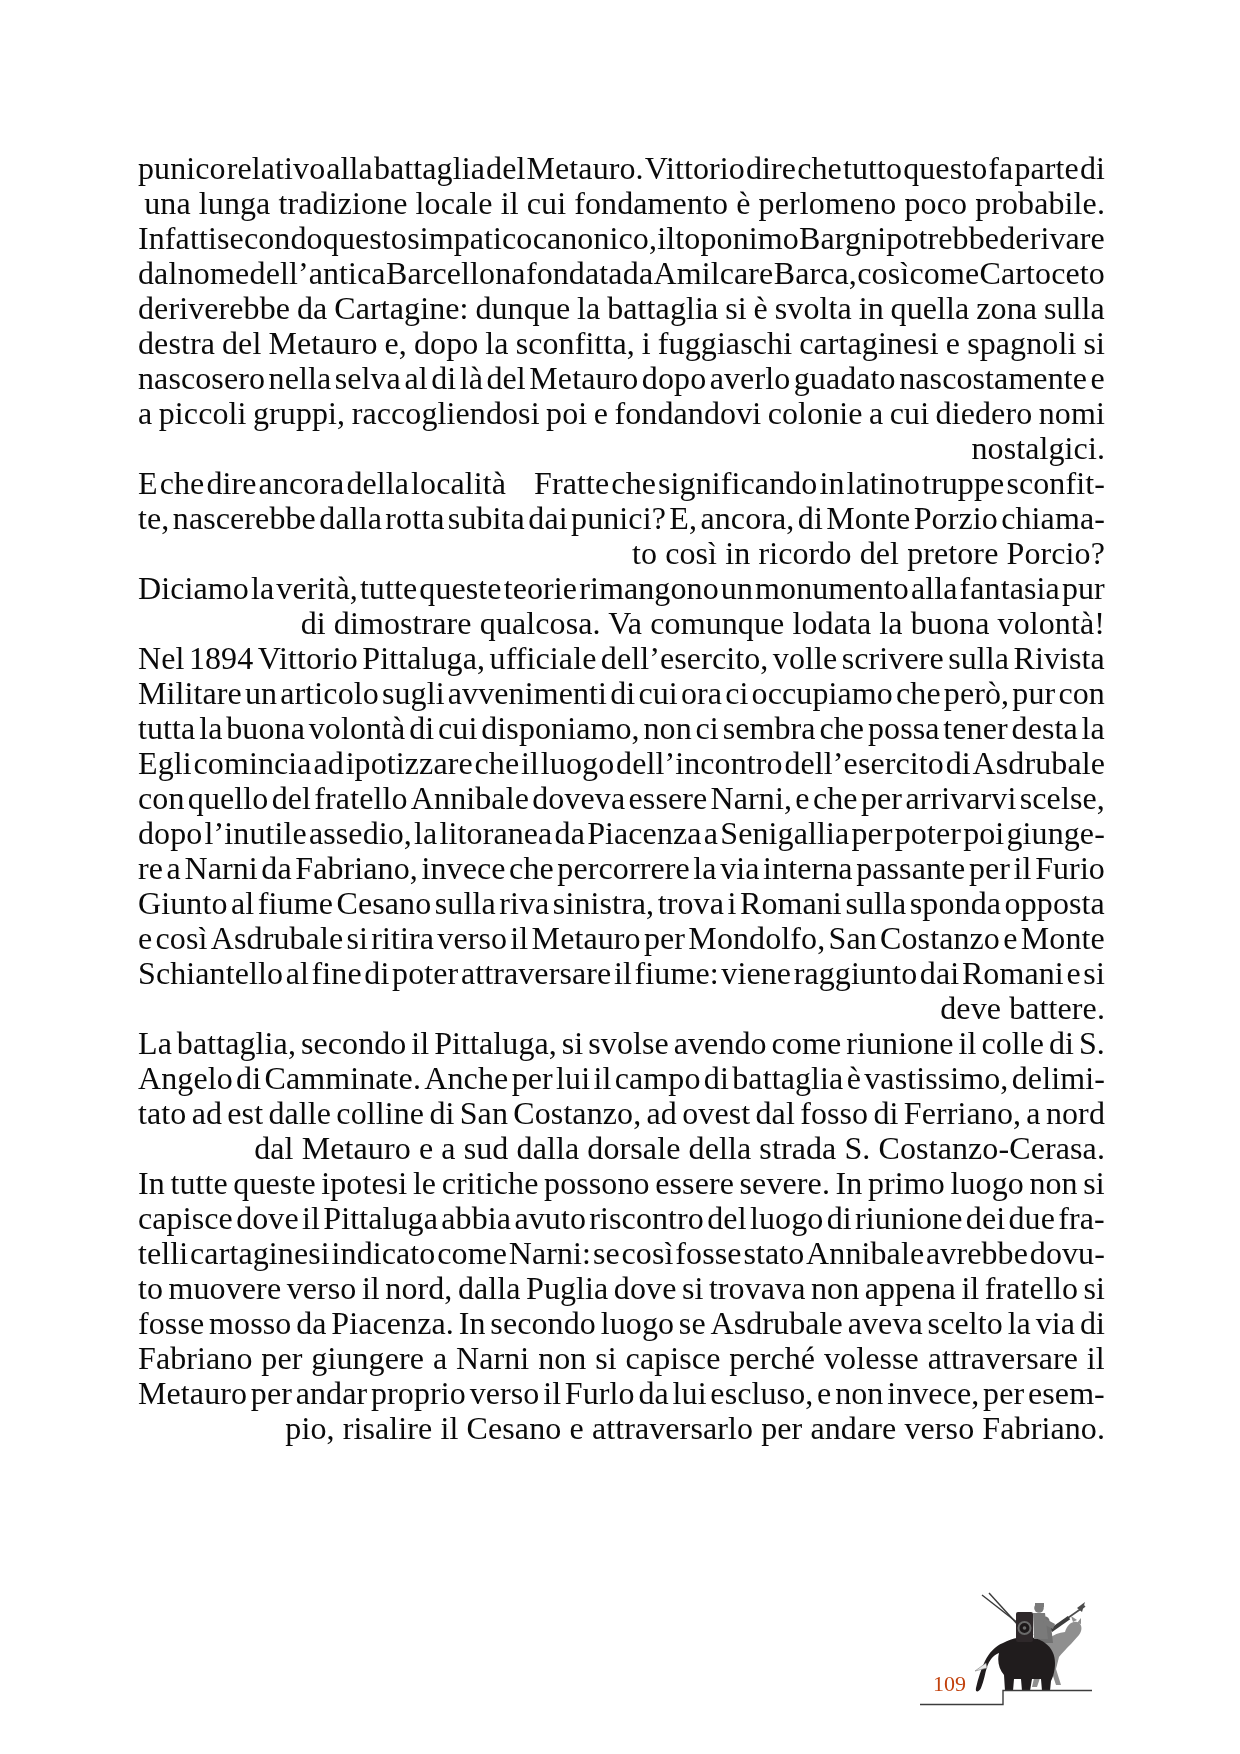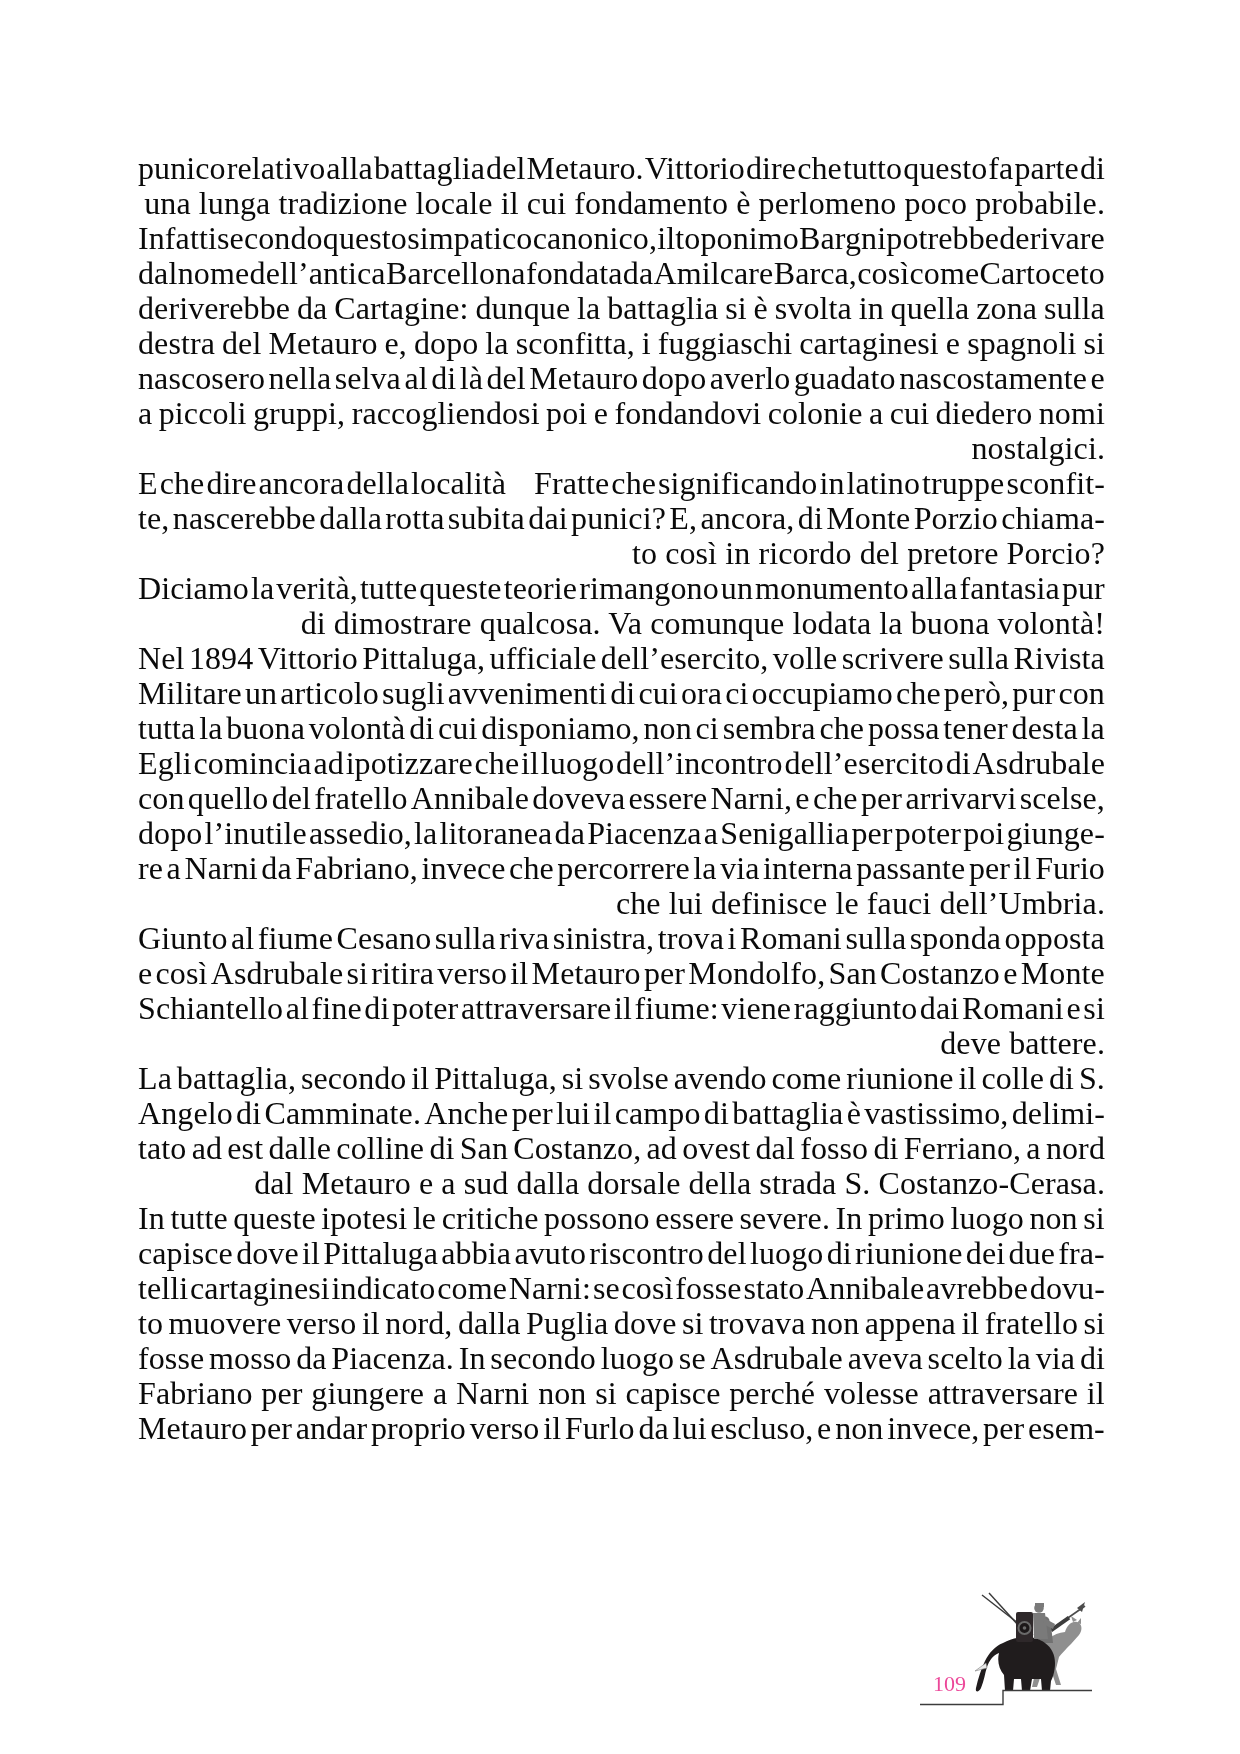--- a/index.html
+++ b/index.html
@@ -42,21 +42,21 @@
     left: 0; top: 0;
     width: 1240px; height: 1754px;
     pointer-events: none;
   }
   .page-number {
     position: absolute;
     left: 933px;
     top: 1672px;
     font-size: 22px;
     line-height: 24px;
-    color: #ec4899;
+    color: #c2410c;
   }
   .footer-rule {
     position: absolute;
     left: 915px;
     top: 1685px;
   }
   .ornament {
     position: absolute;
     left: 973px;
     top: 1591px;
@@ -325,21 +325,20 @@
           <span>che</span>
           <span>percorrere</span>
           <span>la</span>
           <span>via</span>
           <span>interna</span>
           <span>passante</span>
           <span>per</span>
           <span>il</span>
           <span>Furio</span>
         </div>
-        <div class="line last"><span>che </span><span>lui </span><span>definisce </span><span>le </span><span>fauci </span><span>dell’Umbria.</span></div>
       </div>
       <div class="paragraph">
         <div class="line justified">
           <span>Giunto</span>
           <span>al</span>
           <span>fiume</span>
           <span>Cesano</span>
           <span>sulla</span>
           <span>riva</span>
           <span>sinistra,</span>
@@ -540,20 +539,21 @@
           <span>Furlo</span>
           <span>da</span>
           <span>lui</span>
           <span>escluso,</span>
           <span>e</span>
           <span>non</span>
           <span>invece,</span>
           <span>per</span>
           <span>esem-</span>
         </div>
+        <div class="line last"><span>pio, </span><span>risalire </span><span>il </span><span>Cesano </span><span>e </span><span>attraversarlo </span><span>per </span><span>andare </span><span>verso </span><span>Fabriano.</span></div>
       </div>
     </main>
 
   <div class="footer">
 
     <svg class="ornament" width="126" height="110" viewBox="0 0 126 110" aria-hidden="true">
 
       <g>
         <line x1="9" y1="4" x2="60" y2="44" stroke="#3a3a3a" stroke-width="1.4"></line>
         <line x1="16" y1="2" x2="56" y2="46" stroke="#3a3a3a" stroke-width="1.4"></line>

